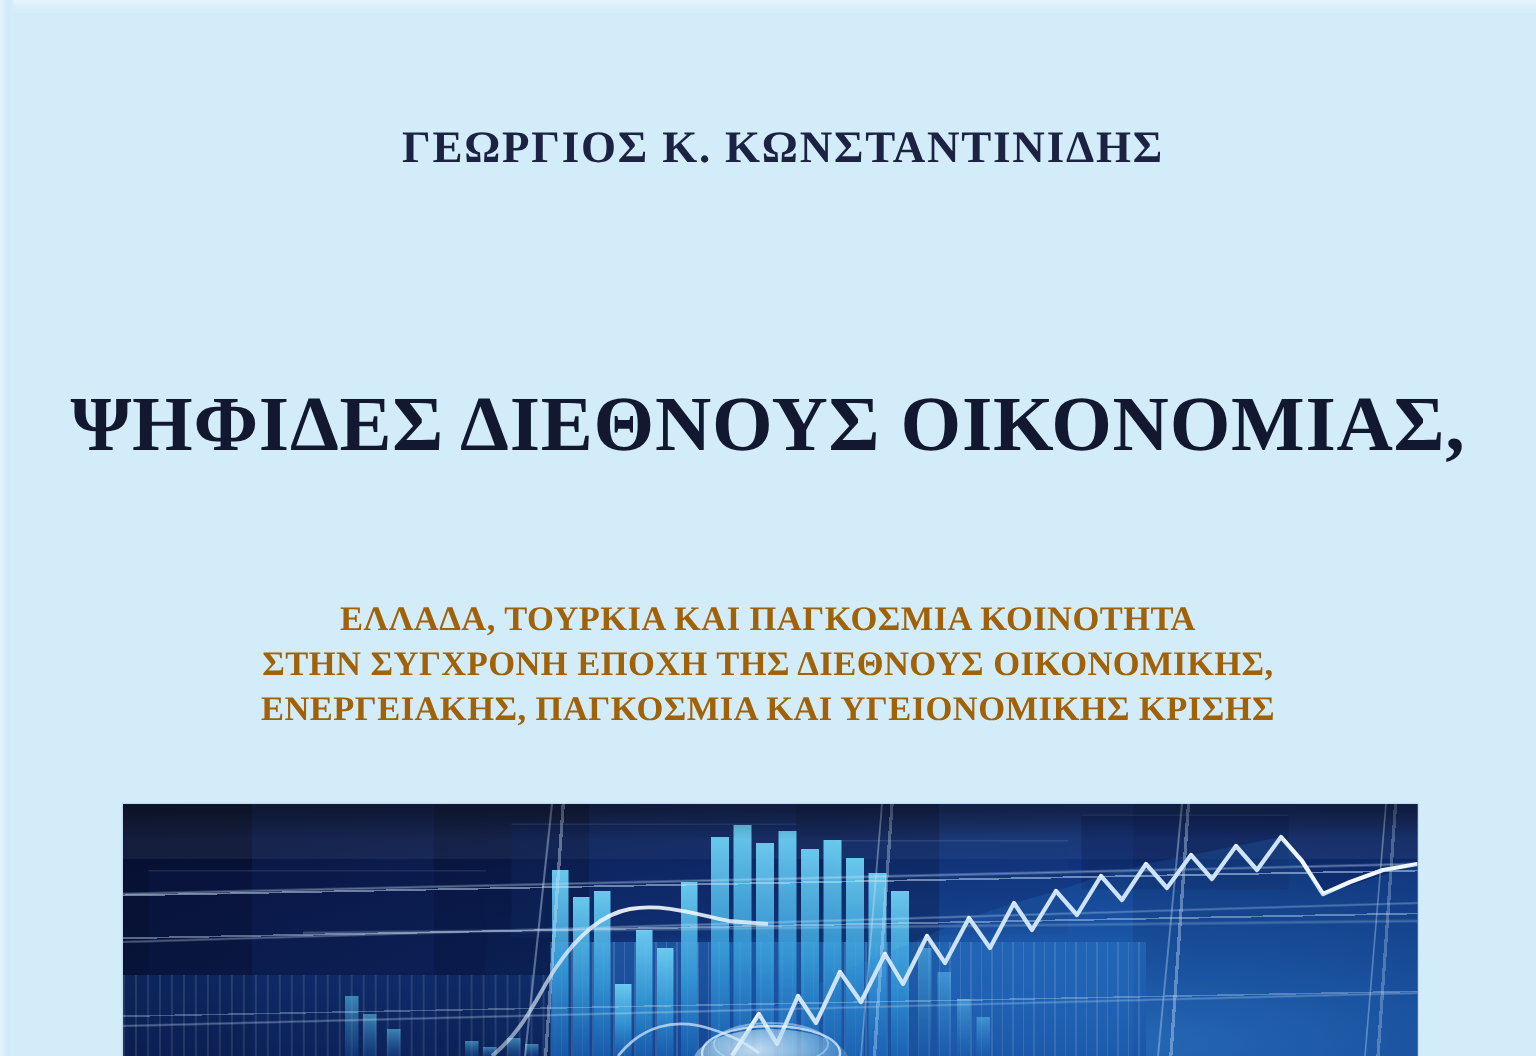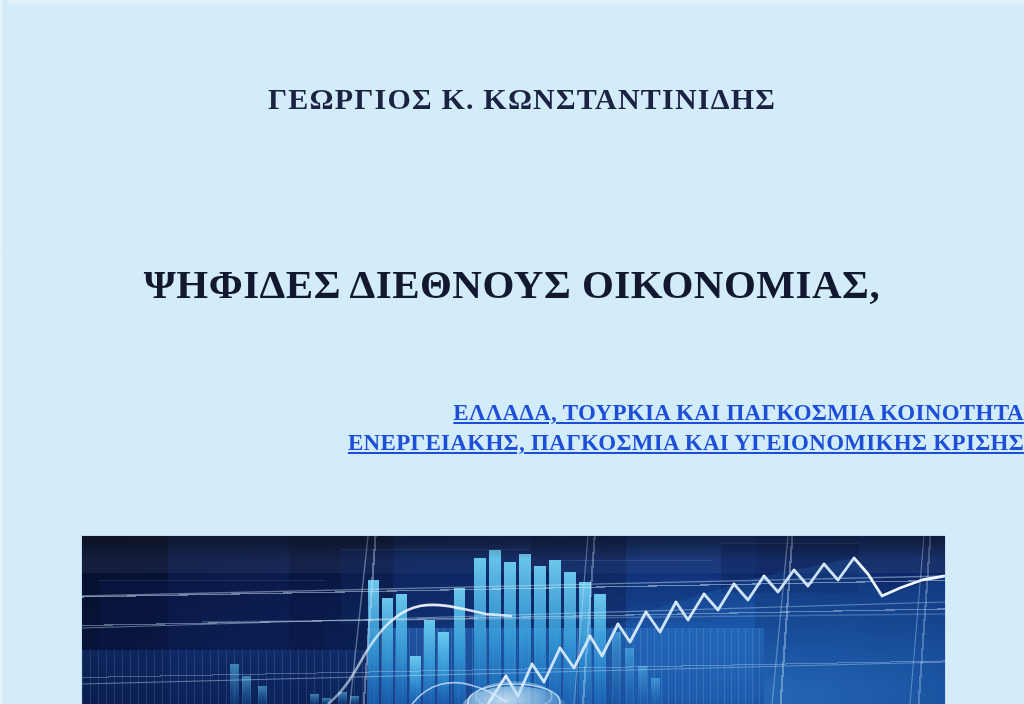--- a/index.html
+++ b/index.html
@@ -67,36 +67,35 @@
     position: absolute;
     top: 258px;
     left: 0;
     width: 100%;
     text-align: center;
     color: #12182f;
   }
 
   .title-line {
     display: block;
-    font-size: 41px;
+    font-size: 52px;
     font-weight: bold;
     line-height: 52px;
     letter-spacing: 0.5px;
     white-space: nowrap;
   }
 
   
   .subtitle {
     position: absolute;
     top: 398px;
     left: 0;
     width: 100%;
-    text-align: right;
-    color: #1d4ed8;
-    text-decoration: underline;
+    text-align: center;
+    color: #a16207;
   }
 
   .subtitle-line {
     display: block;
     font-size: 23px;
     font-weight: bold;
     line-height: 30px;
     letter-spacing: 0.3px;
     white-space: nowrap;
   }
@@ -220,20 +219,21 @@
 <div class="cover">
 
   <div class="author">ΓΕΩΡΓΙΟΣ Κ. ΚΩΝΣΤΑΝΤΙΝΙΔΗΣ</div>
 
   <div class="title">
     <span class="title-line">ΨΗΦΙΔΕΣ ΔΙΕΘΝΟΥΣ ΟΙΚΟΝΟΜΙΑΣ,</span>
   </div>
 
   <div class="subtitle">
     <span class="subtitle-line">ΕΛΛΑΔΑ, ΤΟΥΡΚΙΑ ΚΑΙ ΠΑΓΚΟΣΜΙΑ ΚΟΙΝΟΤΗΤΑ</span>
+    <span class="subtitle-line">ΣΤΗΝ ΣΥΓΧΡΟΝΗ ΕΠΟΧΗ ΤΗΣ ΔΙΕΘΝΟΥΣ ΟΙΚΟΝΟΜΙΚΗΣ,</span>
     <span class="subtitle-line">ΕΝΕΡΓΕΙΑΚΗΣ, ΠΑΓΚΟΣΜΙΑ ΚΑΙ ΥΓΕΙΟΝΟΜΙΚΗΣ ΚΡΙΣΗΣ</span>
   </div>
 
   <div class="cover-image">
     <div class="img-layer bg-base"></div>
     <div class="img-layer bg-blocks"></div>
 
     <div class="panel p1"></div>
     <div class="panel p2"></div>
     <div class="panel p3"></div>

